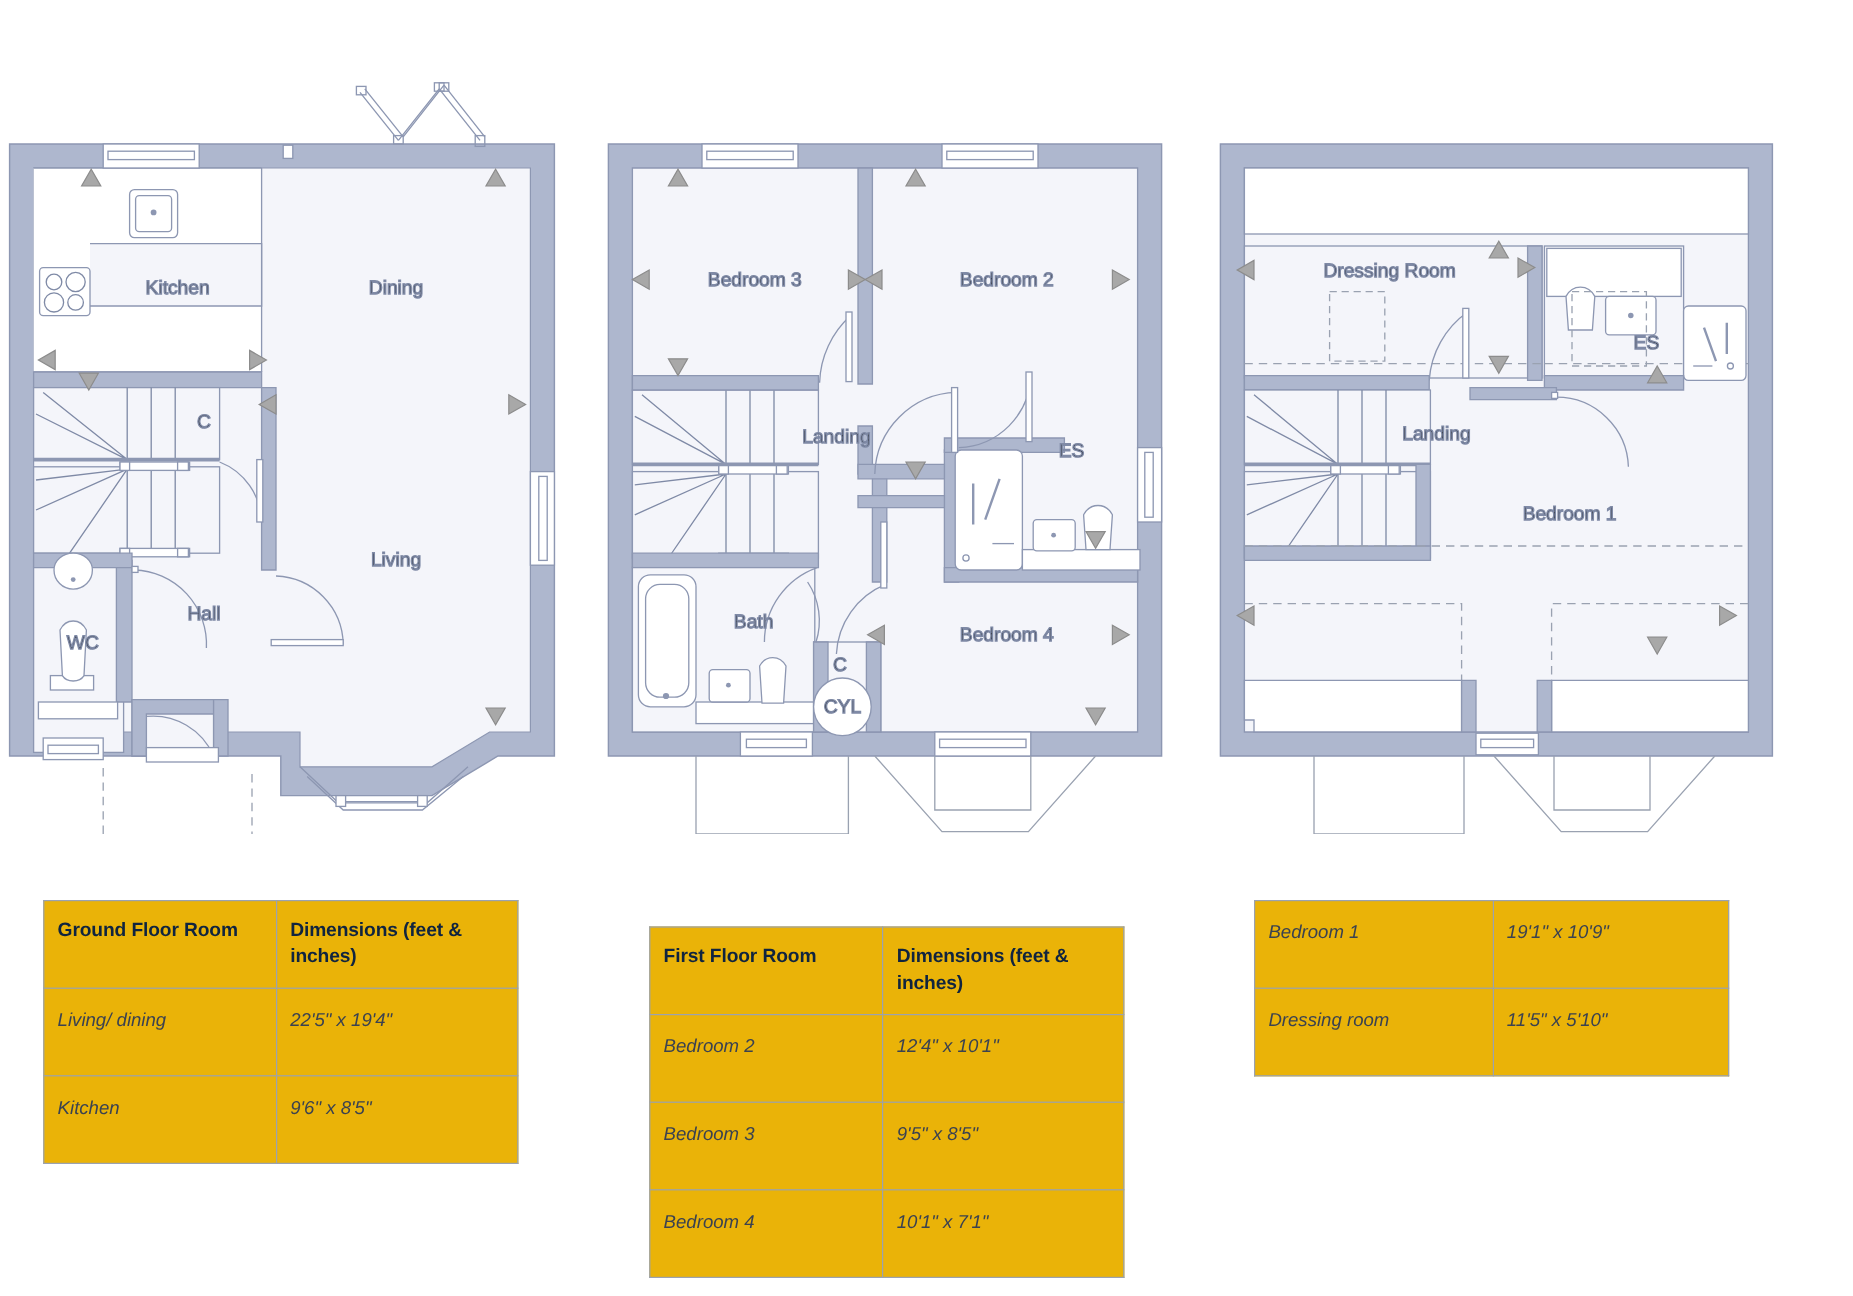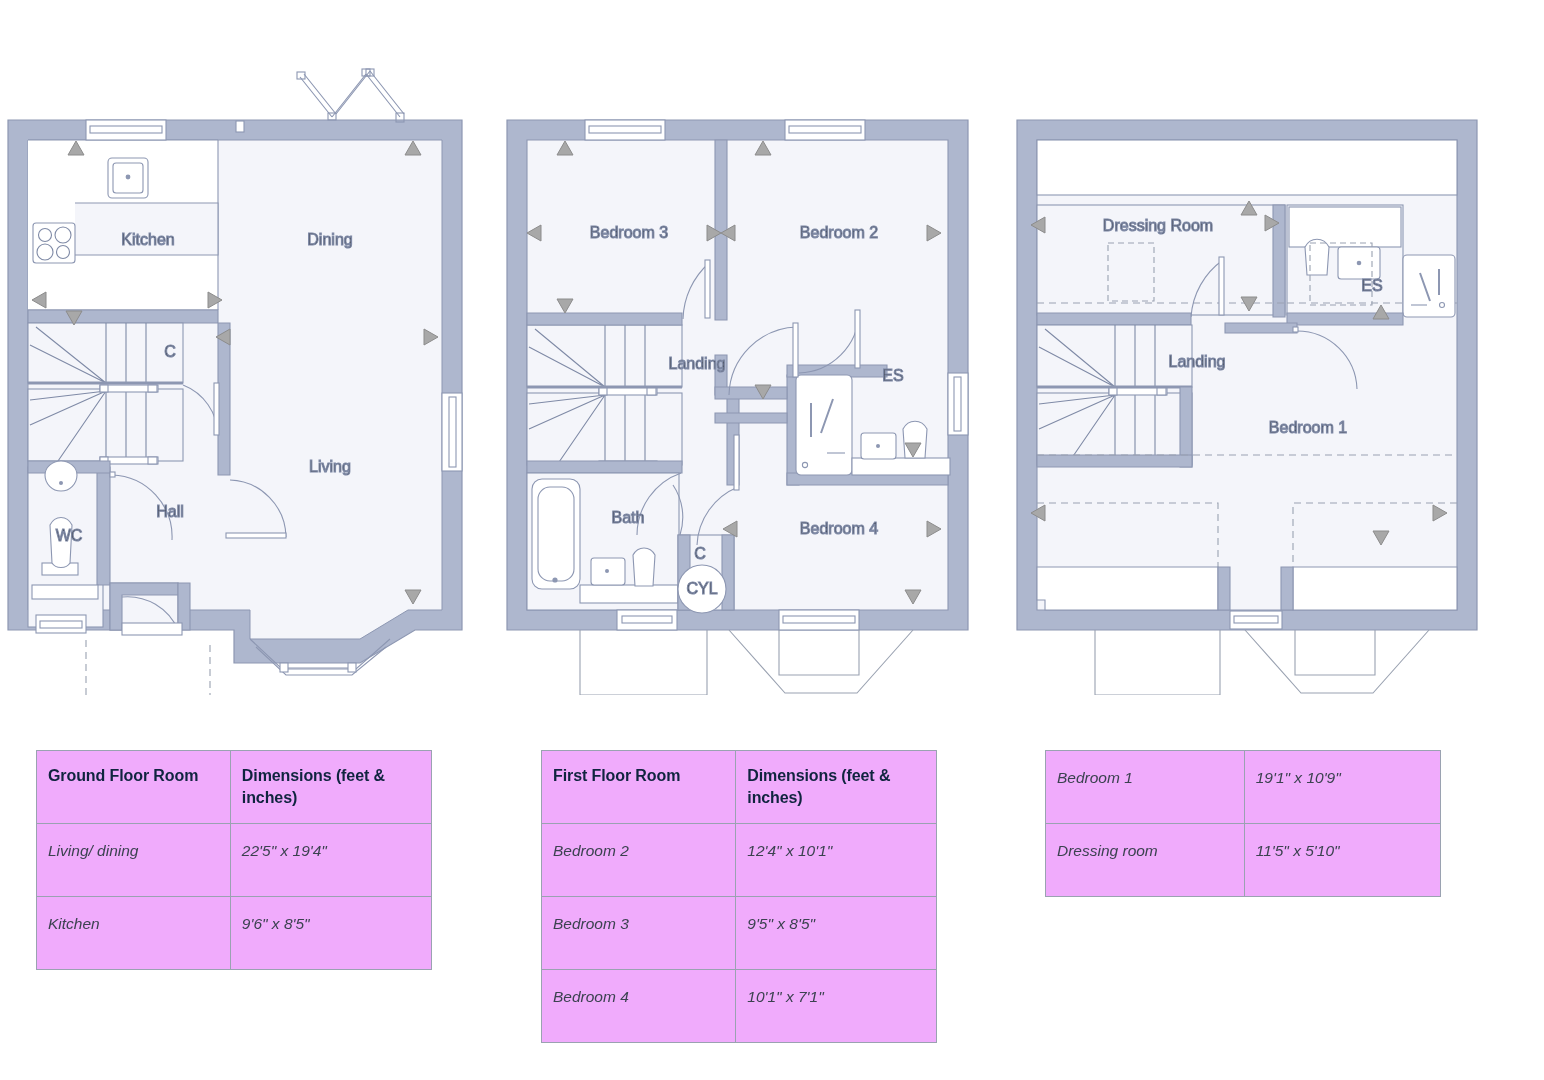--- a/index.html
+++ b/index.html
@@ -17,24 +17,24 @@
   .plan-svg{position:absolute;}
   #plan-ground{left:0px;  top:55px;}
   #plan-first{ left:497px;top:55px;}
   #plan-second{left:1005px;top:55px;}
 
   
   .dim-table{
     position:absolute;
     border-collapse:collapse;
     font-size:15.5px;
-    background:#f0abfc;
+    background:#eab308;
   }
   #table-ground{left:36px;  top:750px; width:396px;}
-  #table-first{ left:541px; top:750px; width:396px;}
+  #table-first{ left:541px; top:772px; width:396px;}
   #table-second{left:1045px;top:750px; width:396px;}
 
   .dim-table td{
     border:1px solid #9aa2b1;
     padding:12px 10px 12px 11px;
     vertical-align:top;
     line-height:1.38;
     color:#3b4250;
     font-size:15.5px;
   }

